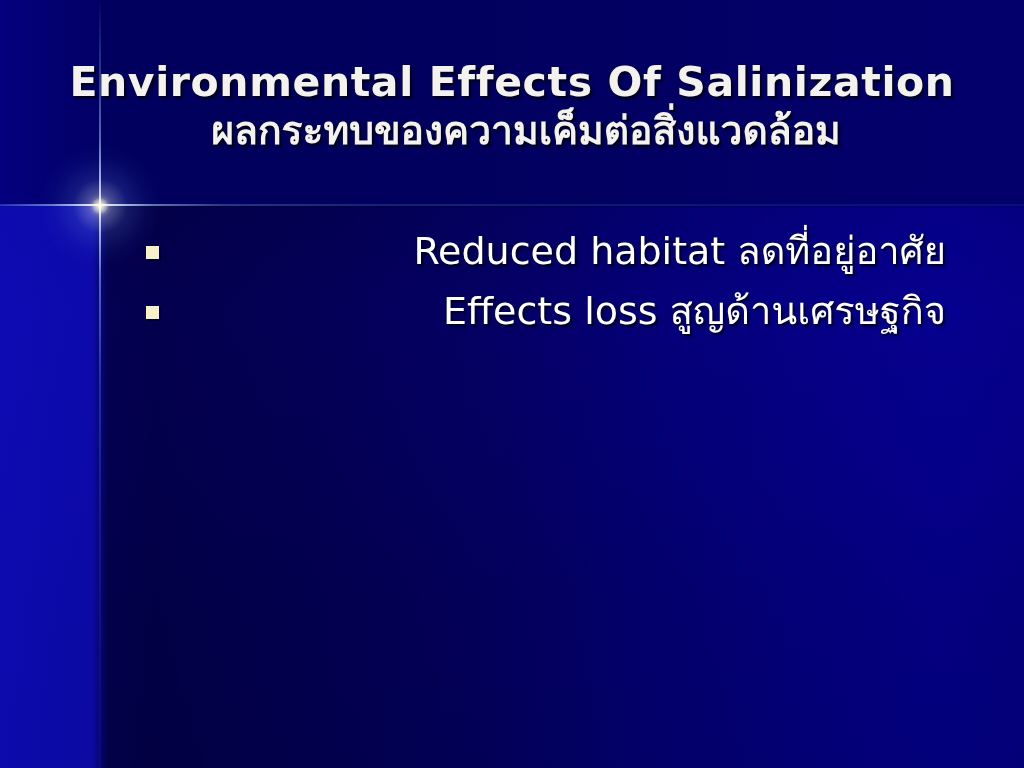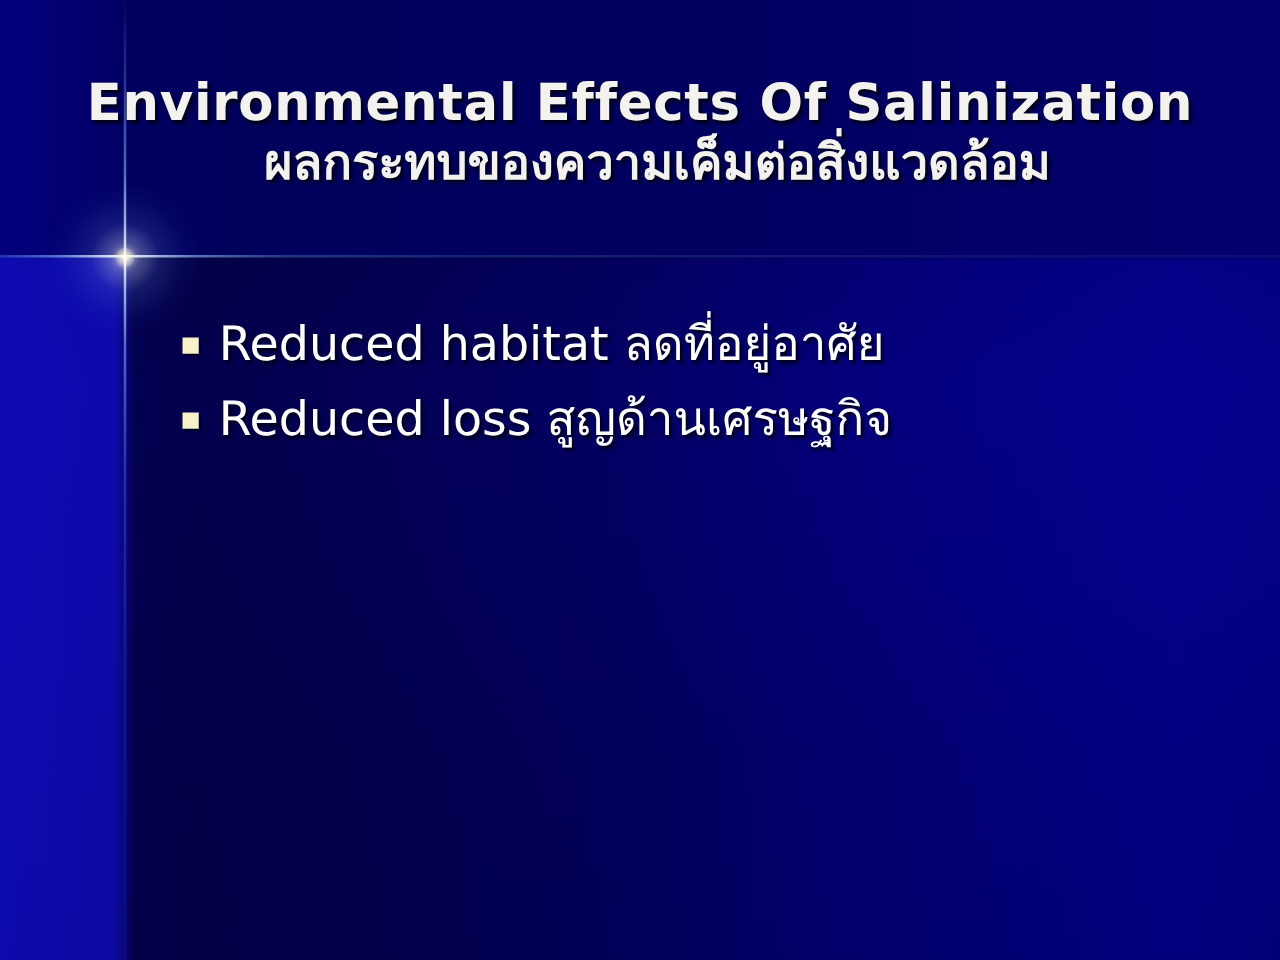--- a/index.html
+++ b/index.html
@@ -183,22 +183,23 @@
                  3px 3px 3px rgba(0, 0, 20, 0.55);
     white-space: nowrap;
     padding-left: 28px;
   }
 
   
 
   .body-block {
     position: absolute;
     left: 146px;
-    top: 248px;
+    top: 224px;
     width: 800px;
+    text-align: right;
   }
 
   .bullet-row {
     display: flex;
     align-items: flex-start;
     margin-bottom: 6px;
   }
 
   .bullet-marker {
     flex: 0 0 auto;
@@ -244,18 +245,18 @@
   <div class="body-block">
 
     <div class="bullet-row">
       <span class="bullet-marker"></span>
       <span class="bullet-text">Reduced habitat ลดที่อยู่อาศัย</span>
     </div>
 
 
     <div class="bullet-row">
       <span class="bullet-marker"></span>
-      <span class="bullet-text">Reduced loss สูญด้านเศรษฐกิจ</span>
+      <span class="bullet-text">Effects loss สูญด้านเศรษฐกิจ</span>
     </div>
 
   </div>
 
 </div>
 
 </body></html>

